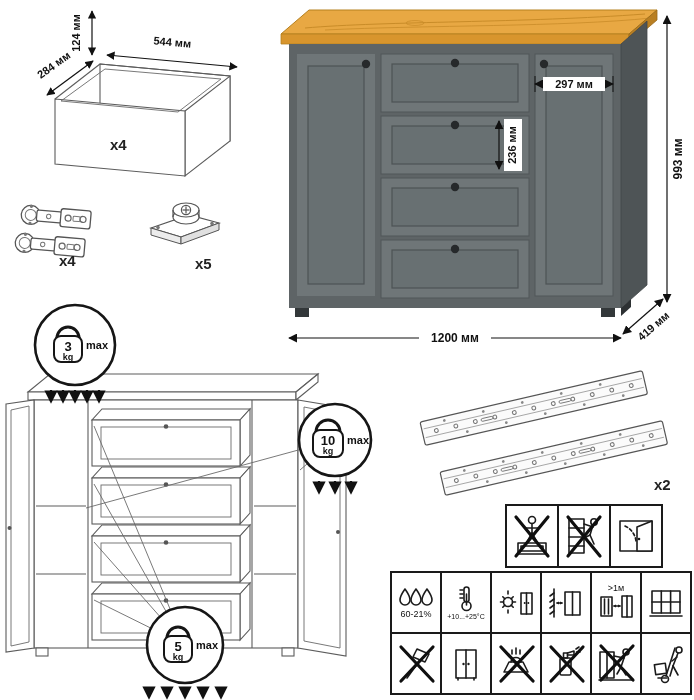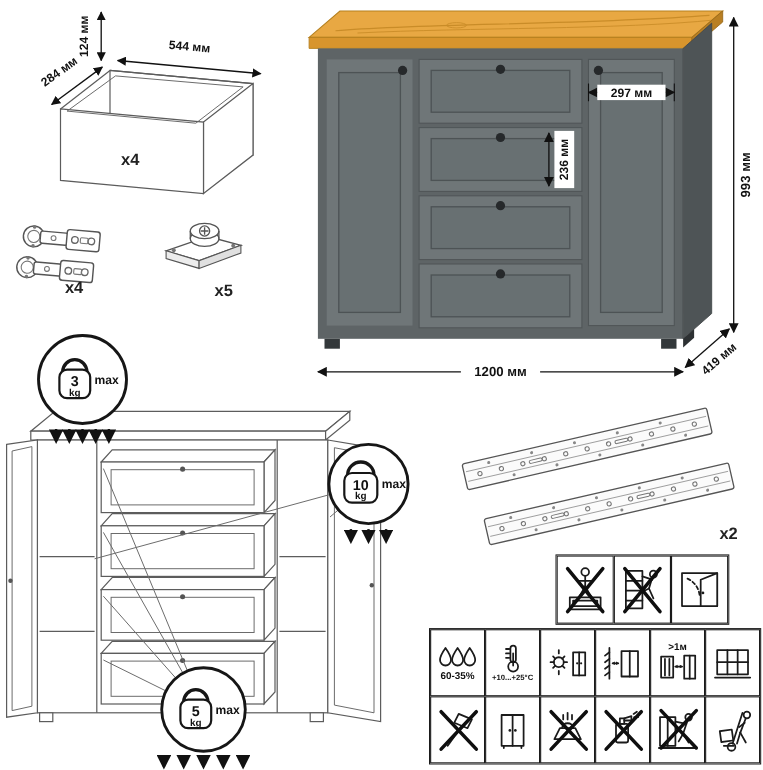--- a/index.html
+++ b/index.html
@@ -24,21 +24,21 @@
   .kmax{font-size:11px;font-weight:700;fill:#111}
   .darr{stroke:#111;stroke-width:2.2;fill:none}
   .grid-a{position:absolute;left:505px;top:504px;display:flex;border:1px solid #1a1a1a;background:#fff}
   .cell-a{width:52px;height:62px;border:1px solid #1a1a1a;display:flex;align-items:center;justify-content:center;background:#fff}
   .grid-b{position:absolute;left:390px;top:571px;display:grid;grid-template-columns:repeat(6,50px);border:1px solid #1a1a1a;background:#fff}
   .cell-b{width:50px;height:61px;border:1px solid #1a1a1a;display:flex;flex-direction:column;align-items:center;justify-content:center;gap:1px;background:#fff}
   .pg{stroke:#1b1b1b;stroke-width:1.6;fill:none;stroke-linecap:round;stroke-linejoin:round}
   .pgw{stroke:#1b1b1b;stroke-width:1.6;fill:#fff;stroke-linecap:round;stroke-linejoin:round}
   .pgf{fill:#1b1b1b;stroke:none}
   .px{stroke:#0f0f0f;stroke-width:3.2;stroke-linecap:round}
-  .ct{font-size:9px;font-weight:700;color:#111;line-height:1;text-align:left}
+  .ct{font-size:9px;font-weight:400;color:#111;line-height:1;text-align:left}
   .ct-t{font-size:7px}
 </style>
 </head>
 <body>
 
 <div class="canvas">
 
   <svg class="panel" style="left:10px;top:2px" width="245" height="198" viewBox="0 0 245 198">
     <defs>
       <marker id="arB" viewBox="0 0 10 10" refX="9" refY="5" markerWidth="7" markerHeight="7" orient="auto-start-reverse">
@@ -367,21 +367,21 @@
     </div>
   </div>
 
   <div class="grid-b">
     <div class="cell-b">
       <svg width="36" height="22" viewBox="0 0 36 22">
         <path class="pg" d="M7,2 C7,2 2,9 2,13 a5,5 0 0 0 10,0 C12,9 7,2 7,2 Z"></path>
         <path class="pg" transform="translate(11,0)" d="M7,2 C7,2 2,9 2,13 a5,5 0 0 0 10,0 C12,9 7,2 7,2 Z"></path>
         <path class="pg" transform="translate(22,0)" d="M7,2 C7,2 2,9 2,13 a5,5 0 0 0 10,0 C12,9 7,2 7,2 Z"></path>
       </svg>
-      <div class="ct">60-35%</div>
+      <div class="ct">60-21%</div>
     </div>
     <div class="cell-b">
       <svg width="30" height="27" viewBox="0 0 30 27">
         <rect class="pg" x="13" y="2" width="5" height="15" rx="2.5"></rect>
         <circle class="pg" cx="15.5" cy="21" r="4.5"></circle>
         <line class="pg" x1="15.5" y1="9" x2="15.5" y2="20" stroke-width="2.2"></line>
         <line class="pg" x1="9" y1="5" x2="12" y2="5" stroke-width="1.1"></line>
         <line class="pg" x1="9" y1="9" x2="12" y2="9" stroke-width="1.1"></line>
         <line class="pg" x1="9" y1="13" x2="12" y2="13" stroke-width="1.1"></line>
       </svg>

